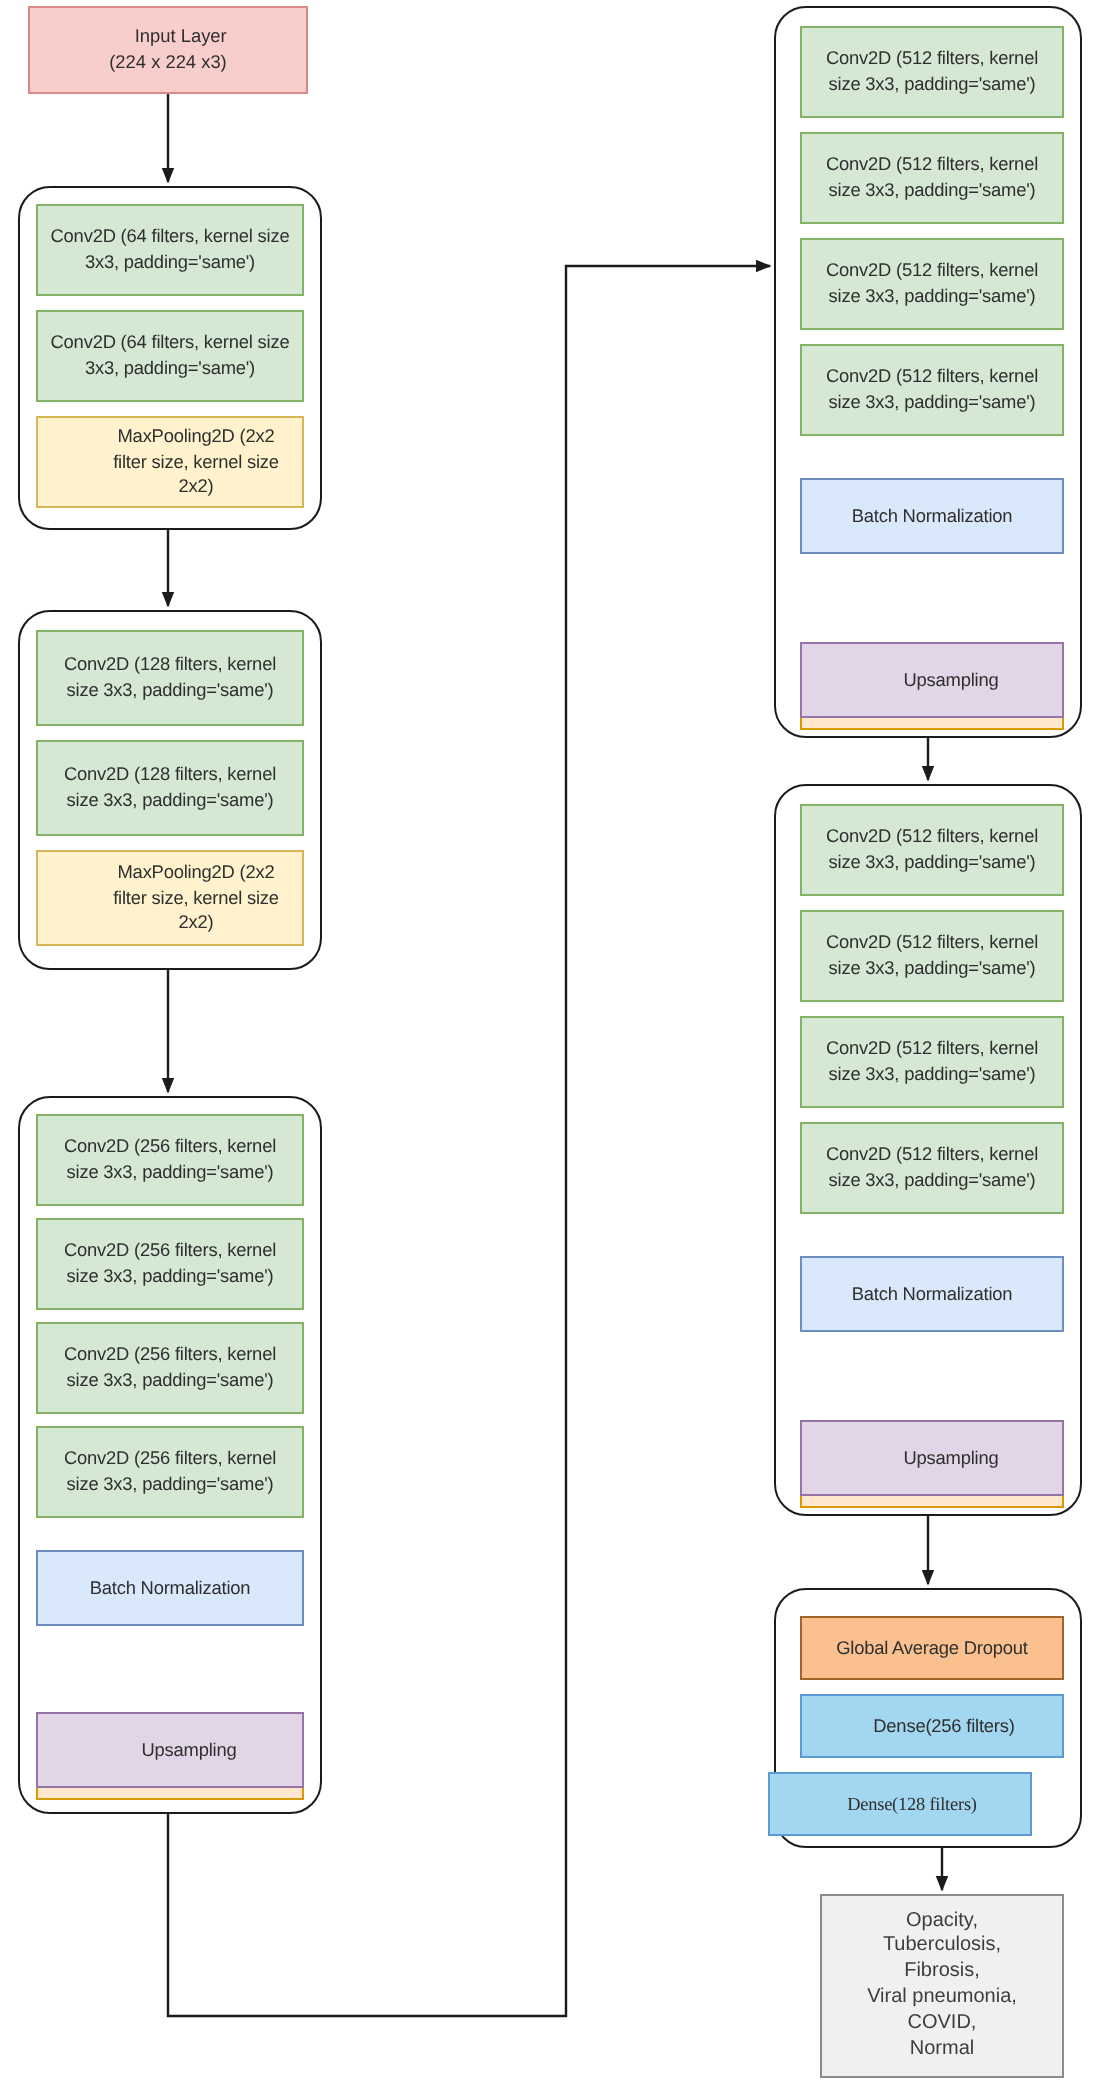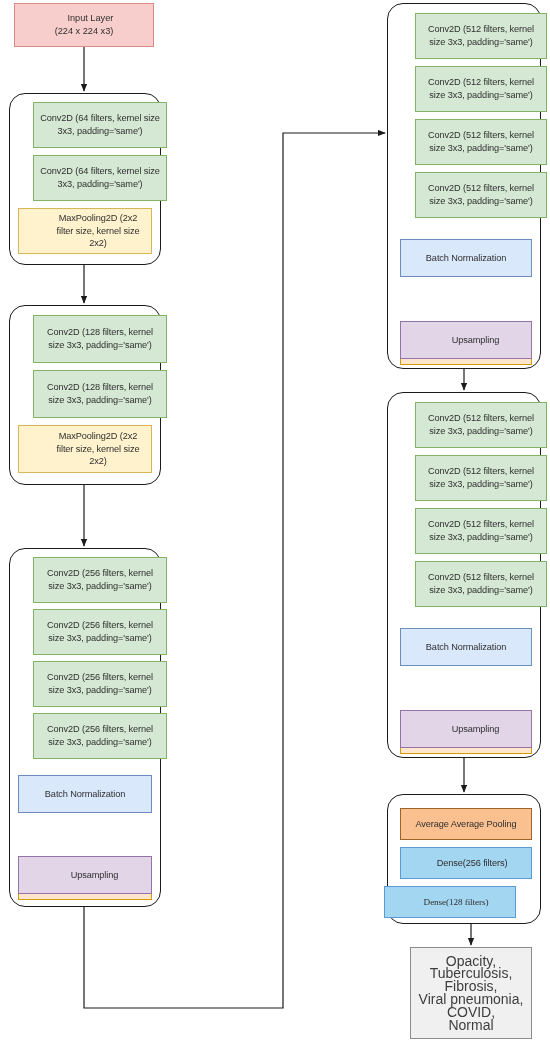--- a/index.html
+++ b/index.html
@@ -42,21 +42,21 @@
     color: #2f2f2f;
     font-size: 9.2px;
     line-height: 12.6px;
     text-align: center;
     display: flex;
     align-items: center;
     justify-content: center;
     padding: 0 5px;
     letter-spacing: -0.1px;
   }
-  .layer.conv    { background:#d5e8d4; border-color:#82b366;margin-left:15px; }
+  .layer.conv    { background:#d5e8d4; border-color:#82b366; }
   .layer.pool    { background:#fff2cc; border-color:#d6b656;padding-left:31px; }
   .layer.bn      { background:#dae8fc; border-color:#6c8ebf; }
   .layer.dropout { background:#ffe6cc; border-color:#d79b00;margin-top:44px; }
   .layer.upsamp  { background:#e1d5e7; border-color:#9673a6;padding-left:24px; }
   .layer.gap     { background:#fac090; border-color:#a0642a; }
   .layer.dense   { background:#a3d6f0; border-color:#5b9bd5;padding-left:17px; }
   .node-input {
     position: absolute;
     box-sizing: border-box;
     background: #f8cecc;
@@ -69,21 +69,21 @@
     align-items: center;
     justify-content: center;
     white-space: pre-line;
   }
   .node-output {
     position: absolute;
     box-sizing: border-box;
     background: #f0f0f0;
     border: 1px solid #8c8c8c;
     color: #3d3d3d;
-    font-size: 14px;
+    font-size: 10px;
     line-height: 12.8px;
     text-align: center;
     display: flex;
     align-items: center;
     justify-content: center;
     white-space: pre-line;
   }
 </style>
 </head>
 <body>
@@ -143,16 +143,16 @@
     <div class="layer upsamp" style="left: 400px; top: 321px; width: 132px; height: 38px;">Upsampling</div>
     <div class="group-box" style="left: 387px; top: 392px; width: 154px; height: 366px;"></div>
     <div class="layer conv" style="left: 400px; top: 402px; width: 132px; height: 46px;">Conv2D (512 filters, kernel size 3x3, padding='same')</div>
     <div class="layer conv" style="left: 400px; top: 455px; width: 132px; height: 46px;">Conv2D (512 filters, kernel size 3x3, padding='same')</div>
     <div class="layer conv" style="left: 400px; top: 508px; width: 132px; height: 46px;">Conv2D (512 filters, kernel size 3x3, padding='same')</div>
     <div class="layer conv" style="left: 400px; top: 561px; width: 132px; height: 46px;">Conv2D (512 filters, kernel size 3x3, padding='same')</div>
     <div class="layer bn" style="left: 400px; top: 628px; width: 132px; height: 38px;">Batch Normalization</div>
     <div class="layer dropout" style="left: 400px; top: 672px; width: 132px; height: 38px;">Dropout</div>
     <div class="layer upsamp" style="left: 400px; top: 710px; width: 132px; height: 38px;">Upsampling</div>
     <div class="group-box" style="left: 387px; top: 794px; width: 154px; height: 130px;"></div>
-    <div class="layer gap" style="left: 400px; top: 808px; width: 132px; height: 32px;">Average Average Pooling</div>
+    <div class="layer gap" style="left: 400px; top: 808px; width: 132px; height: 32px;">Global Average Dropout</div>
     <div class="layer dense" style="left: 400px; top: 847px; width: 132px; height: 32px;">Dense(256 filters)</div>
     <div class="layer dense" style="left: 384px; top: 886px; width: 132px; height: 32px; font-family: Liberation Serif, serif;">Dense(128 filters)</div>
   </div>
 
 </body></html>

